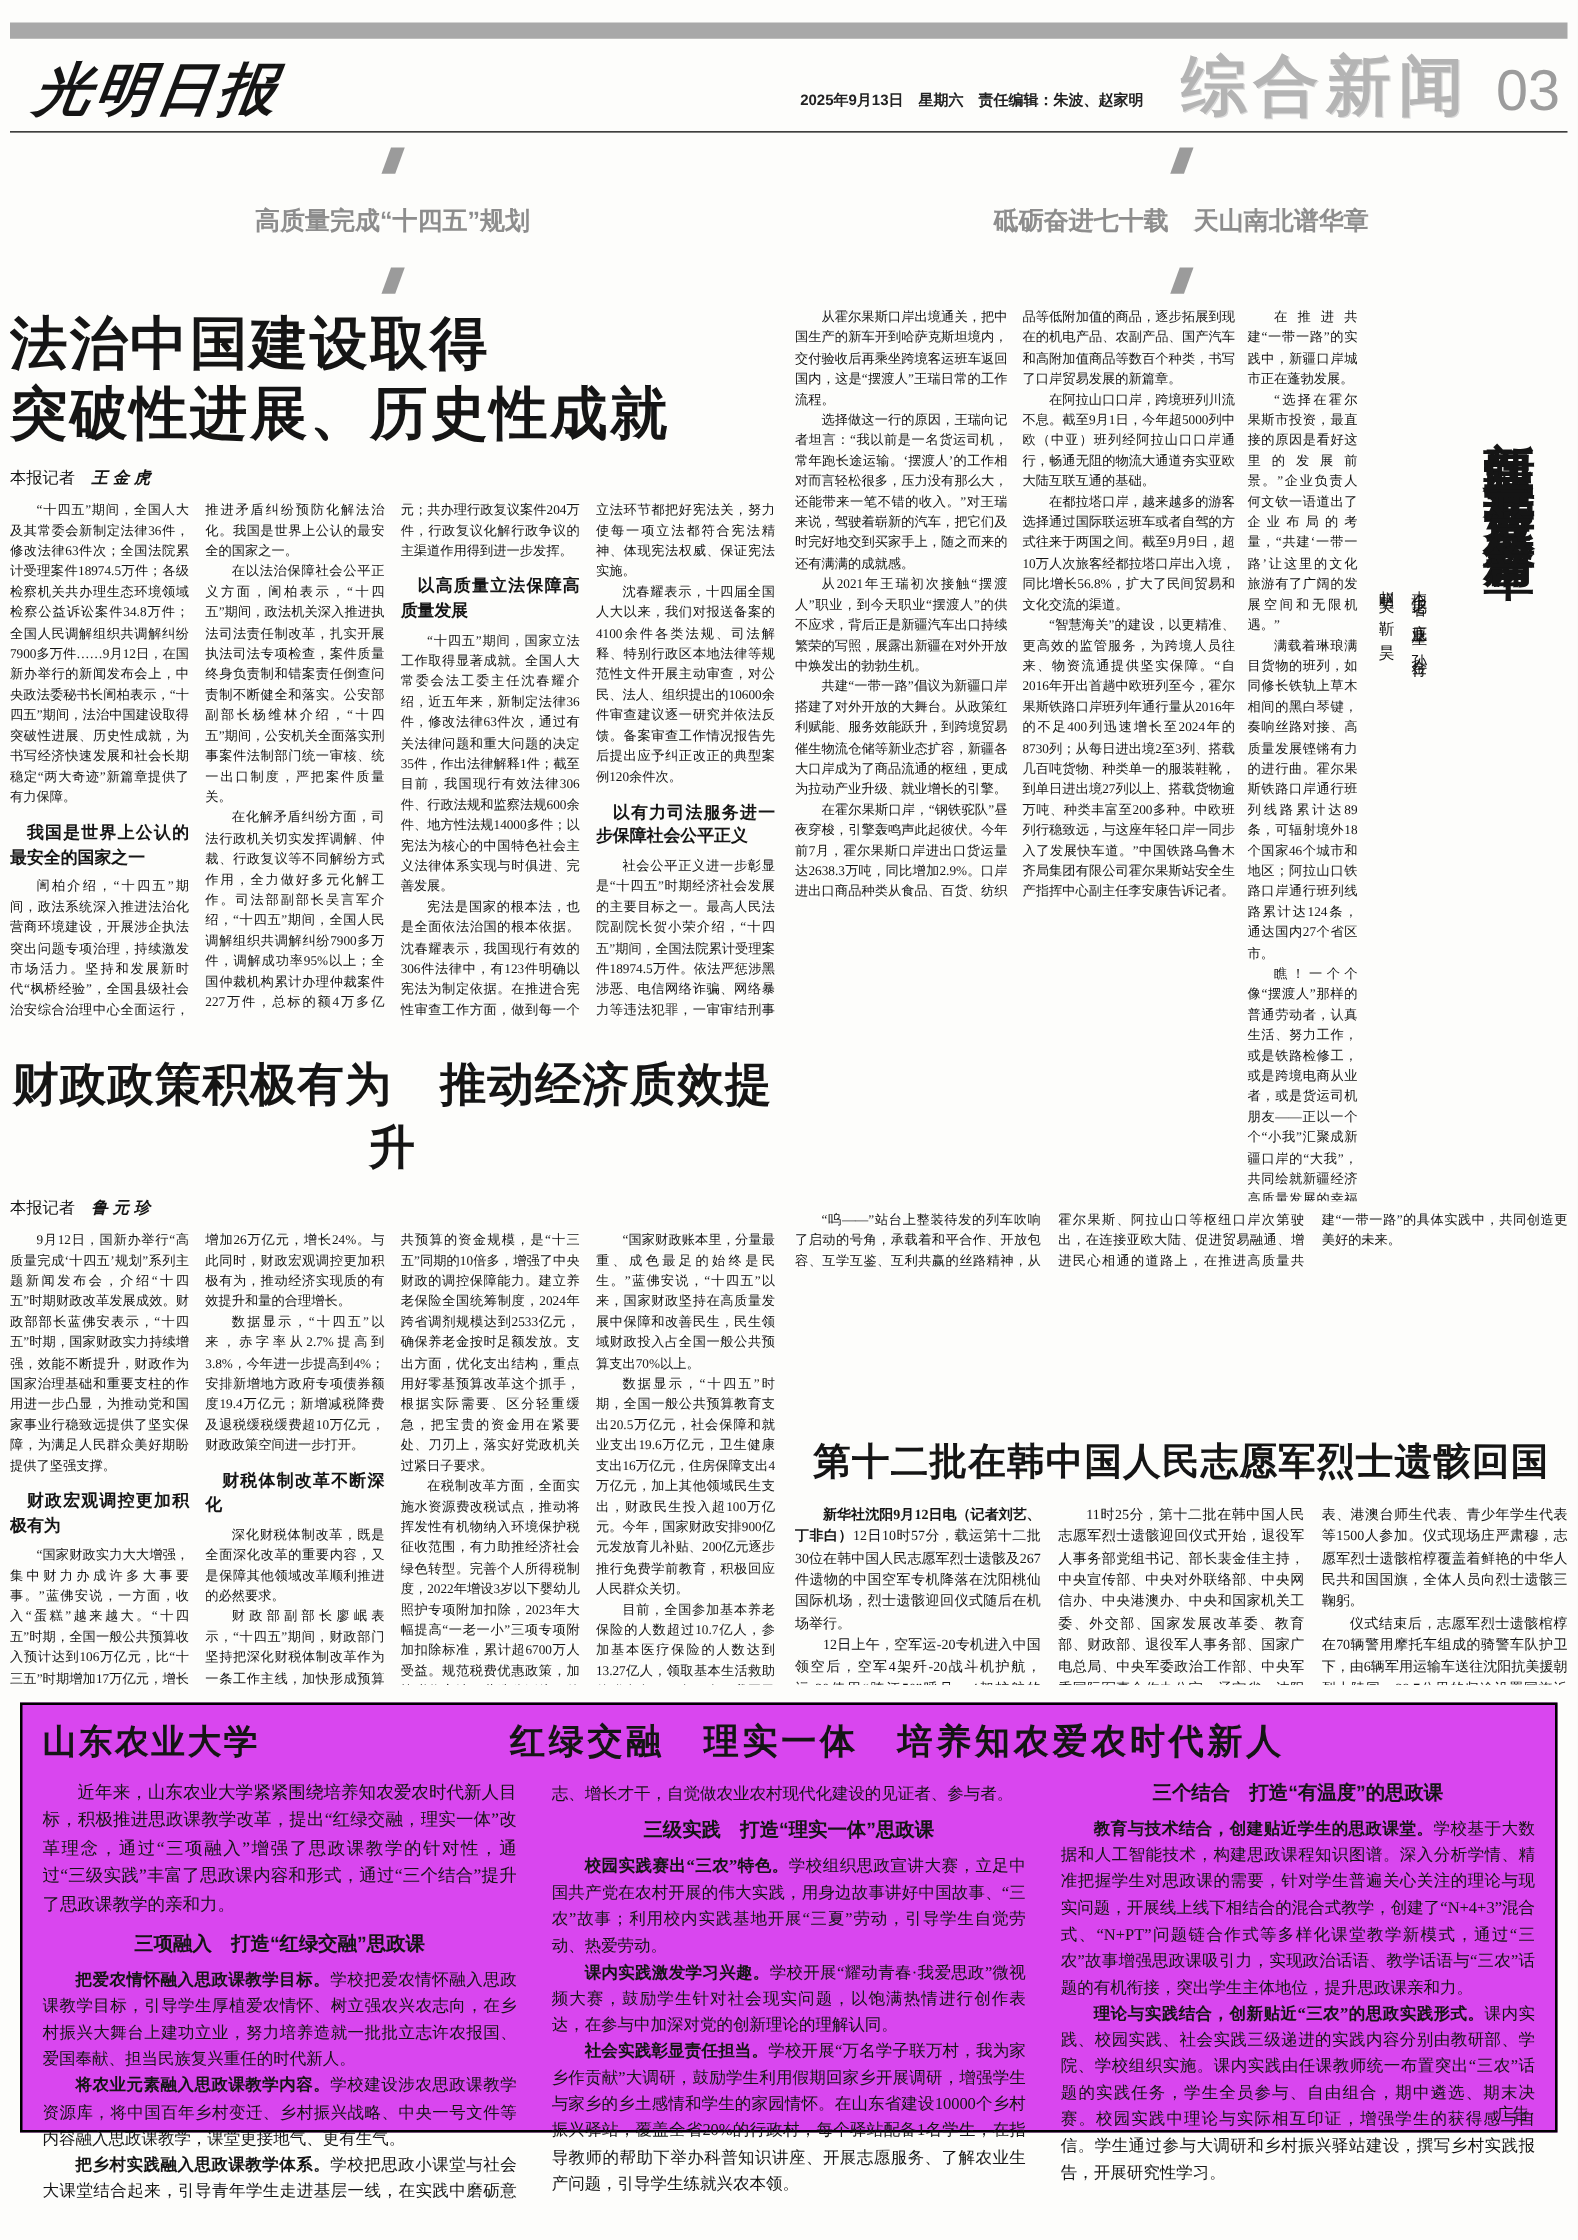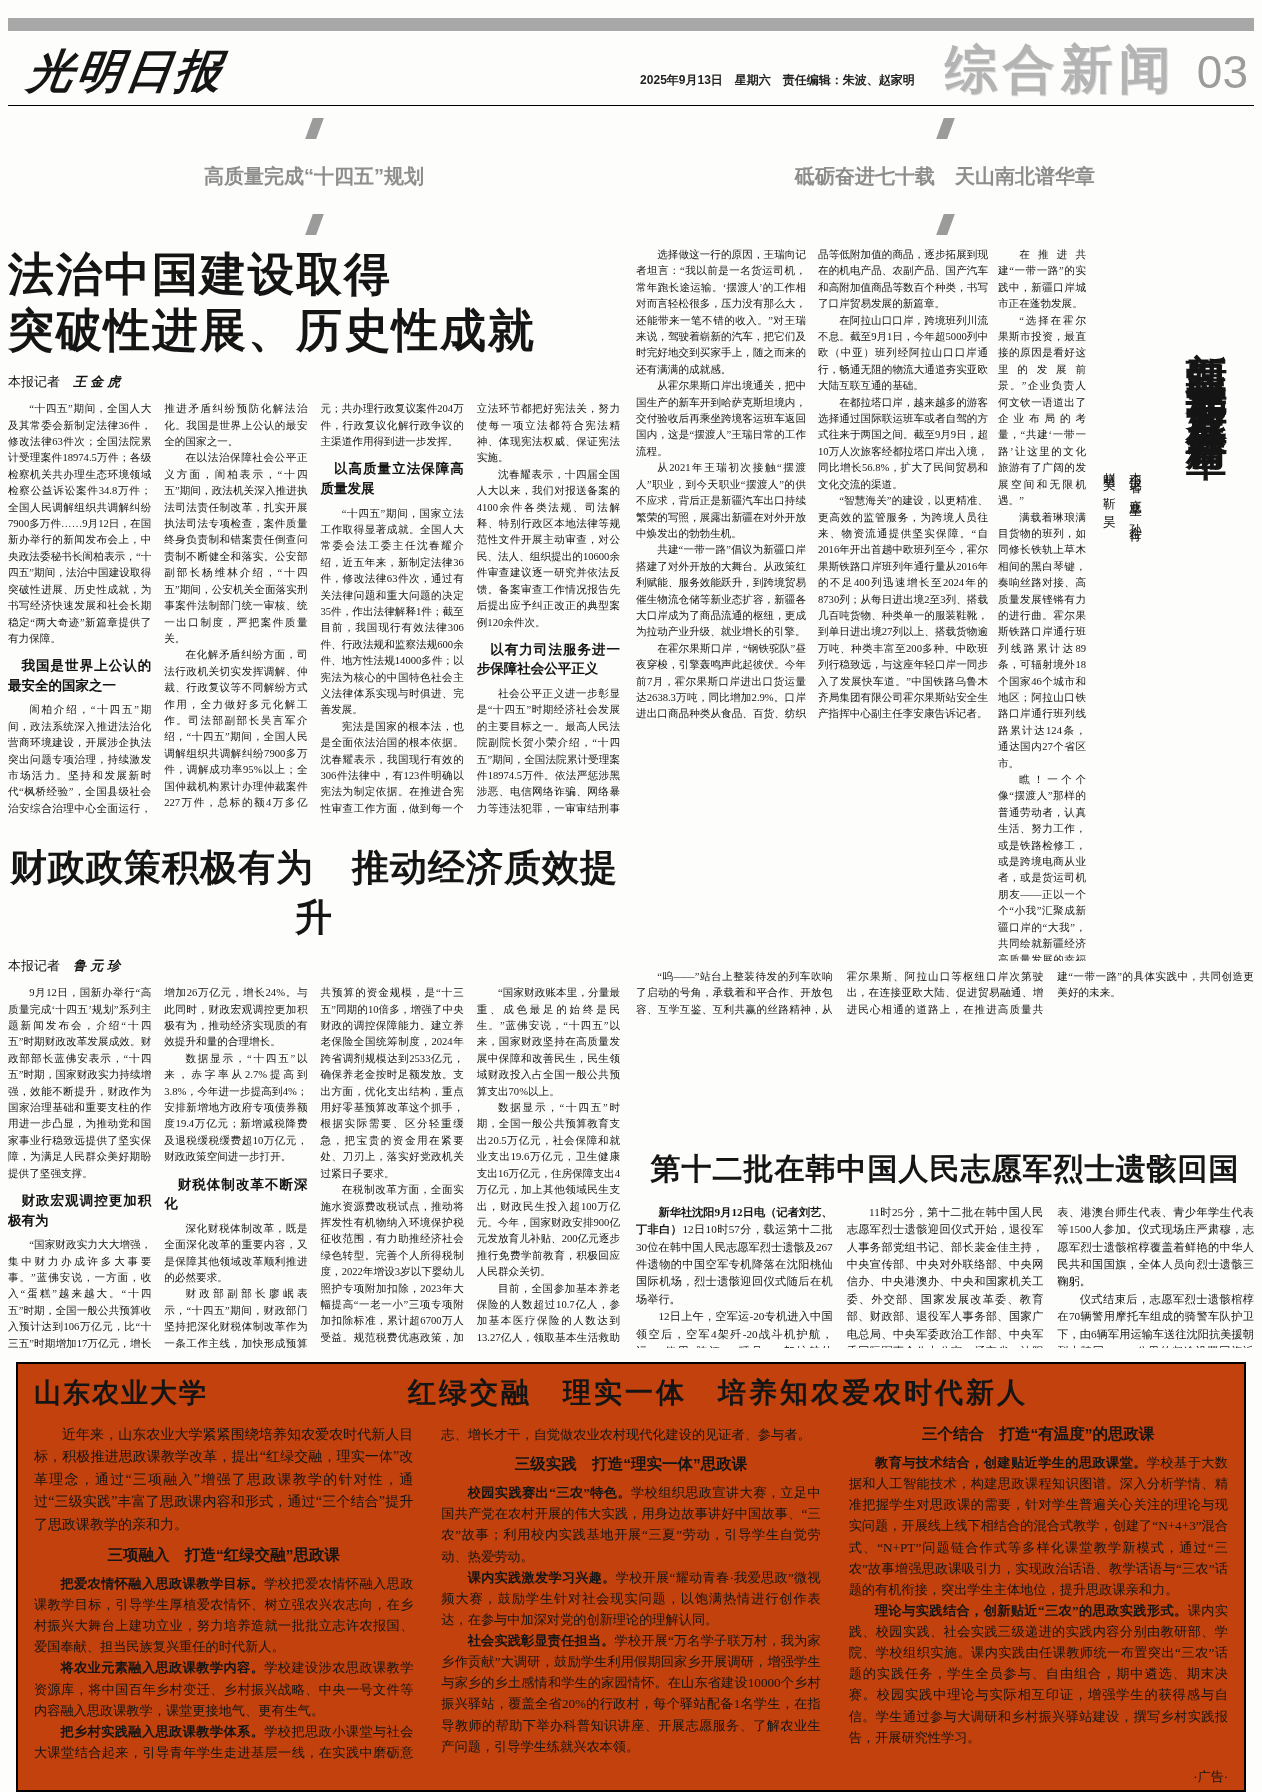--- a/index.html
+++ b/index.html
@@ -56,22 +56,22 @@
                  padding-top:72px; line-height:1.15; }
   .xj-row2 { column-count:3; column-gap:14px; height:160px; margin-top:8px; }
 
   
   .zyj { margin-top:20px; }
   .zyj .headline { font-size:30px; font-weight:900; text-align:center; letter-spacing:1px; }
   .zyj-body { column-count:3; column-gap:14px; height:250px; margin-top:14px; }
   .zyj-body p { font-size:11.2px; }
 
   
-  .ad { margin:14px 8px 0; border:2px solid #000; padding:10px 16px 6px; height:430px;
-        position:relative; background:#c2410c; }
+  .ad { margin:14px 8px 0; border:2px solid #000; padding:10px 16px 6px; height:344px;
+        position:relative; background:#d946ef; }
   .ad-header { display:flex; align-items:center; }
   .ad-school { font-size:27px; font-weight:900; font-family:"Liberation Sans",sans-serif; letter-spacing:2px; }
   .ad-headline { flex:1; text-align:center; font-size:28px; font-weight:900; letter-spacing:3px; }
   .ad-body { margin-top:12px; column-count:3; column-gap:28px; height:352px; overflow:hidden;
              text-align:justify; }
   .ad-body p { font-size:13.2px; line-height:1.6; text-indent:2em; }
   .ad-body p.lead { font-size:14px; }
   .ad-body h3 { text-align:center; font-size:15.5px; font-weight:bold; margin:9px 0 7px;
                 font-family:"Liberation Sans",sans-serif; }
   .ad-sig { position:absolute; right:16px; bottom:4px; font-size:13px; }
@@ -152,22 +152,22 @@
 
       <article>
         <div class="kicker center">
           <span class="bar"></span>
           <span>砥砺奋进七十载　天山南北谱华章</span>
           <span class="bar"></span>
         </div>
 
         <div class="xj-row1">
           <div class="cols xj-cols2">
+              <p>从霍尔果斯口岸出境通关，把中国生产的新车开到哈萨克斯坦境内，交付验收后再乘坐跨境客运班车返回国内，这是“摆渡人”王瑞日常的工作流程。</p>
               <p>选择做这一行的原因，王瑞向记者坦言：“我以前是一名货运司机，常年跑长途运输。‘摆渡人’的工作相对而言轻松很多，压力没有那么大，还能带来一笔不错的收入。”对王瑞来说，驾驶着崭新的汽车，把它们及时完好地交到买家手上，随之而来的还有满满的成就感。</p>
-              <p>从霍尔果斯口岸出境通关，把中国生产的新车开到哈萨克斯坦境内，交付验收后再乘坐跨境客运班车返回国内，这是“摆渡人”王瑞日常的工作流程。</p>
               <p>从2021年王瑞初次接触“摆渡人”职业，到今天职业“摆渡人”的供不应求，背后正是新疆汽车出口持续繁荣的写照，展露出新疆在对外开放中焕发出的勃勃生机。</p>
               <p>共建“一带一路”倡议为新疆口岸搭建了对外开放的大舞台。从政策红利赋能、服务效能跃升，到跨境贸易催生物流仓储等新业态扩容，新疆各大口岸成为了商品流通的枢纽，更成为拉动产业升级、就业增长的引擎。</p>
               <p>在霍尔果斯口岸，“钢铁驼队”昼夜穿梭，引擎轰鸣声此起彼伏。今年前7月，霍尔果斯口岸进出口货运量达2638.3万吨，同比增加2.9%。口岸进出口商品种类从食品、百货、纺织品等低附加值的商品，逐步拓展到现在的机电产品、农副产品、国产汽车和高附加值商品等数百个种类，书写了口岸贸易发展的新篇章。</p>
               <p>在阿拉山口口岸，跨境班列川流不息。截至9月1日，今年超5000列中欧（中亚）班列经阿拉山口口岸通行，畅通无阻的物流大通道夯实亚欧大陆互联互通的基础。</p>
               <p>在都拉塔口岸，越来越多的游客选择通过国际联运班车或者自驾的方式往来于两国之间。截至9月9日，超10万人次旅客经都拉塔口岸出入境，同比增长56.8%，扩大了民间贸易和文化交流的渠道。</p>
               <p>“智慧海关”的建设，以更精准、更高效的监管服务，为跨境人员往来、物资流通提供坚实保障。“自2016年开出首趟中欧班列至今，霍尔果斯铁路口岸班列年通行量从2016年的不足400列迅速增长至2024年的8730列；从每日进出境2至3列、搭载几百吨货物、种类单一的服装鞋靴，到单日进出境27列以上、搭载货物逾万吨、种类丰富至200多种。中欧班列行稳致远，与这座年轻口岸一同步入了发展快车道。”中国铁路乌鲁木齐局集团有限公司霍尔果斯站安全生产指挥中心副主任李安康告诉记者。</p>
             </div>
           <div class="cols xj-narrow">
               <p>在推进共建“一带一路”的实践中，新疆口岸城市正在蓬勃发展。</p>
               <p>“选择在霍尔果斯市投资，最直接的原因是看好这里的发展前景。”企业负责人何文钦一语道出了企业布局的考量，“共建‘一带一路’让这里的文化旅游有了广阔的发展空间和无限机遇。”</p>

